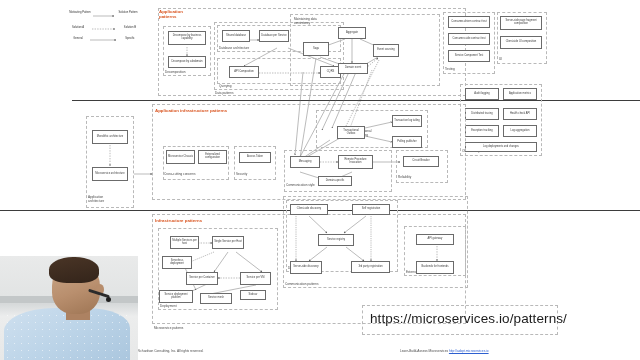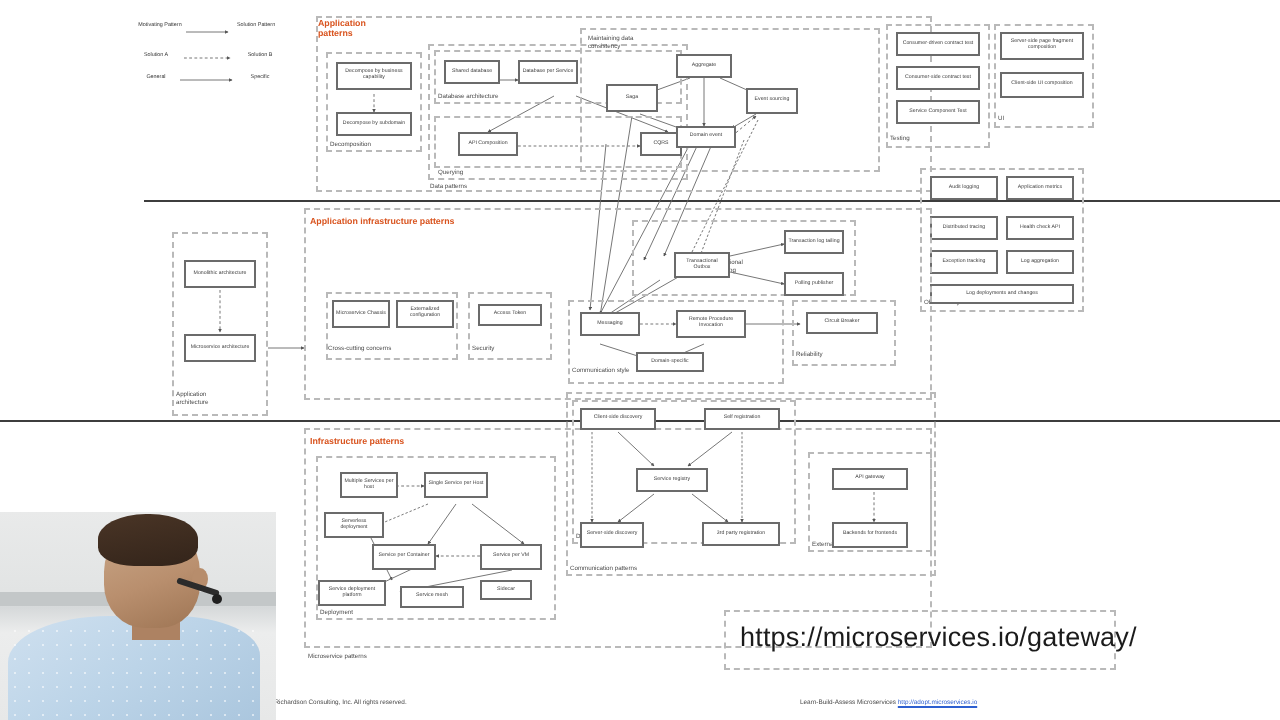--- a/index.html
+++ b/index.html
@@ -299,21 +299,21 @@
   <div class="node" style="left:318px;top:234px;width:36px;height:12px;">Service registry</div>
   <div class="node" style="left:290px;top:261px;width:32px;height:13px;">Server-side discovery</div>
   <div class="node" style="left:351px;top:261px;width:39px;height:12px;">3rd party registration</div>
 
   <div class="group" style="left:404px;top:226px;width:62px;height:50px;"></div>
   <div class="grp-label" style="left:406px;top:270px;">External API</div>
   <div class="node" style="left:416px;top:234px;width:38px;height:11px;">API gateway</div>
   <div class="node" style="left:416px;top:261px;width:38px;height:13px;">Backends for frontends</div>
 
   <div class="group" style="left:362px;top:305px;width:196px;height:30px;border-style:dashed;"></div>
-  <div class="urlbox" style="left:370px;top:311px;">https://microservices.io/gateway/</div>
+  <div class="urlbox" style="left:370px;top:311px;">https://microservices.io/patterns/</div>
 
   <div class="footer" style="left:133px;top:349px;">ris Richardson Consulting, Inc. All rights reserved.</div>
   <div class="footer" style="left:400px;top:349px;">
     <span>Learn-Build-Assess Microservices</span>
     <a href="#">http://adopt.microservices.io</a>
   </div>
 
   <div class="webcam">
     <div class="wc-wall"></div>
     <div class="wc-rail"></div>

